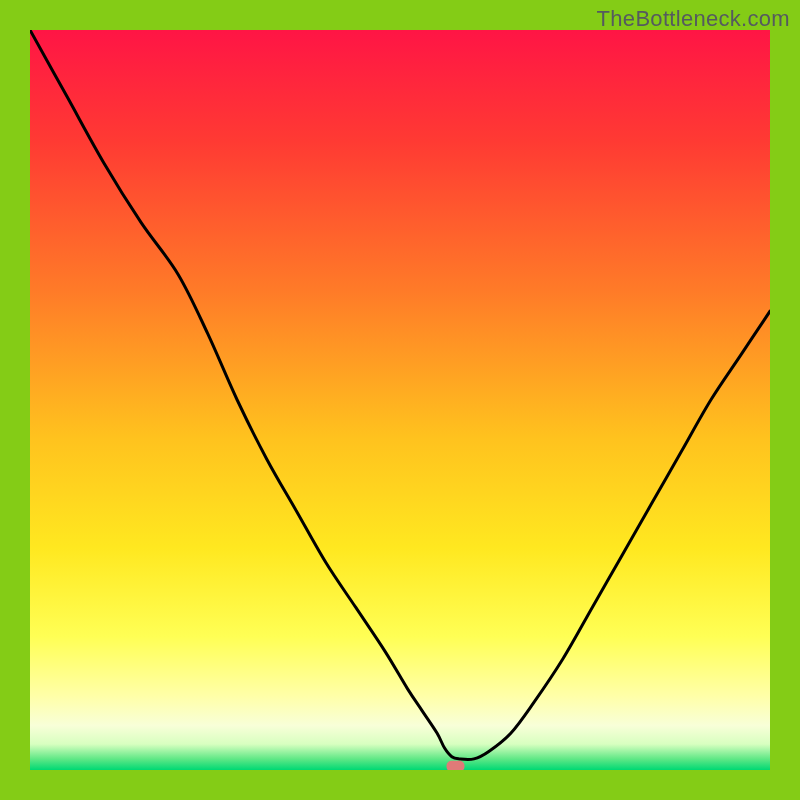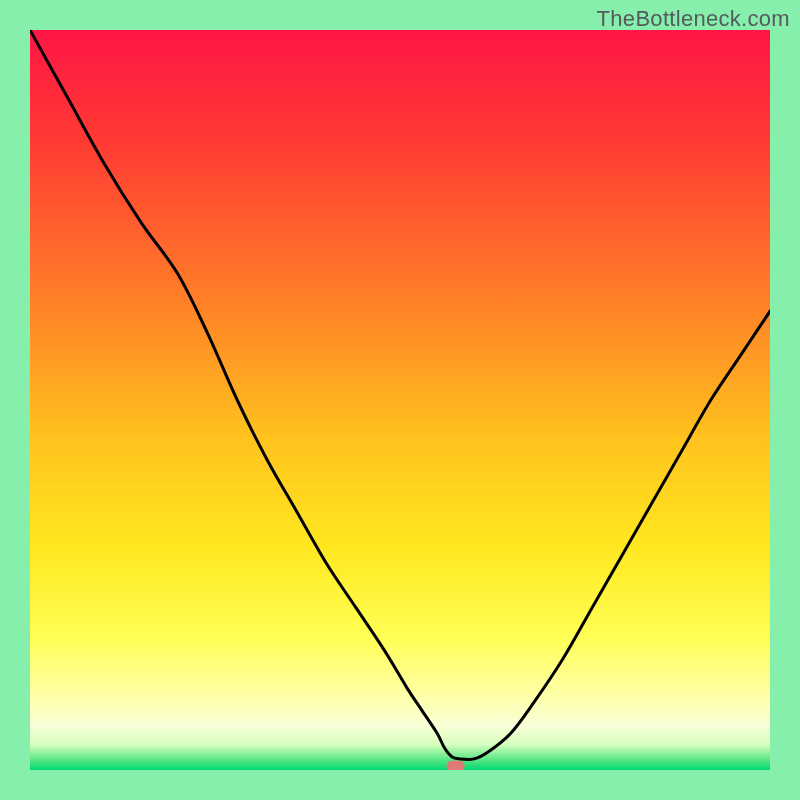--- a/index.html
+++ b/index.html
@@ -8,21 +8,21 @@
     width: 800px;
     height: 800px;
     overflow: hidden;
     background: #000;
     font-family: Arial, Helvetica, sans-serif;
   }
   .frame {
     position: relative;
     width: 800px;
     height: 800px;
-    background: #86efac;
+    background: #84cc16;
   }
   .plot {
     position: absolute;
     left: 30px;
     top: 30px;
     width: 740px;
     height: 740px;
   }
   .watermark {
     position: absolute;

